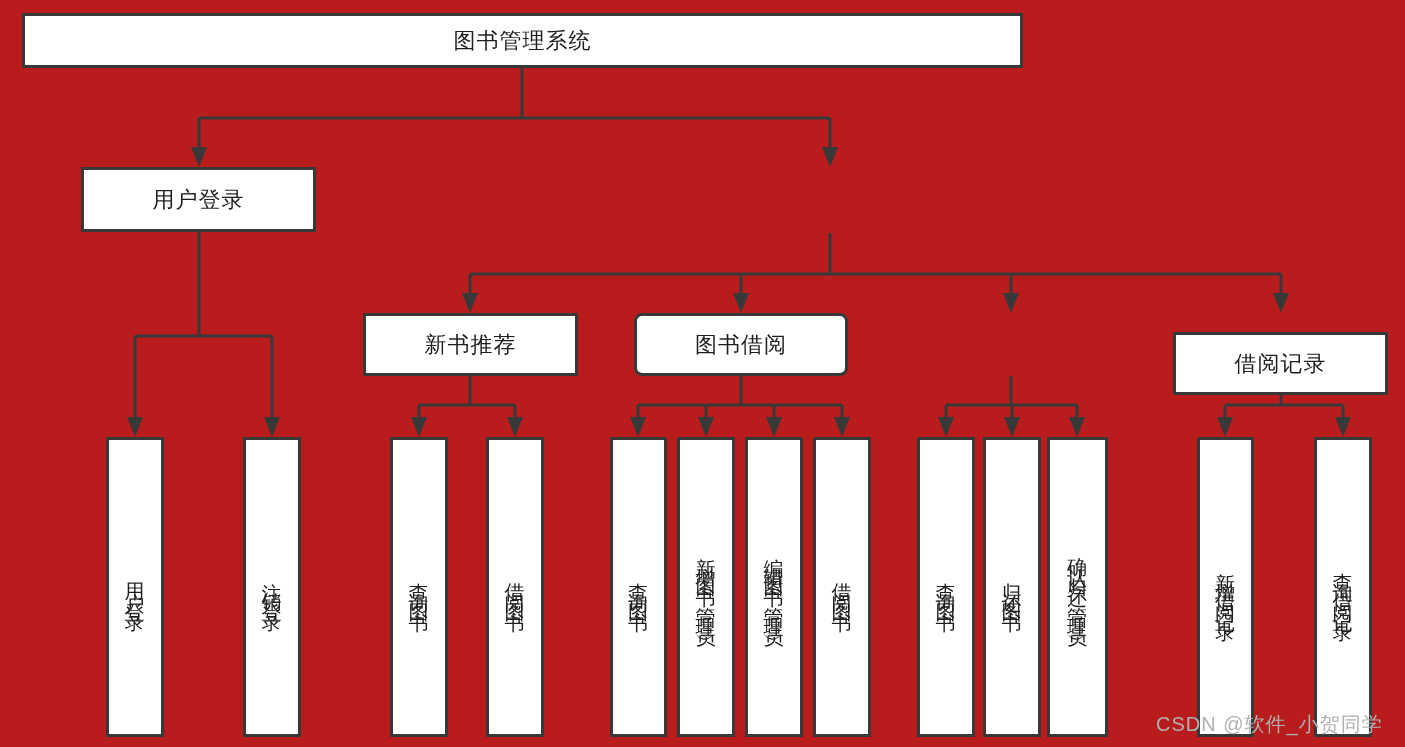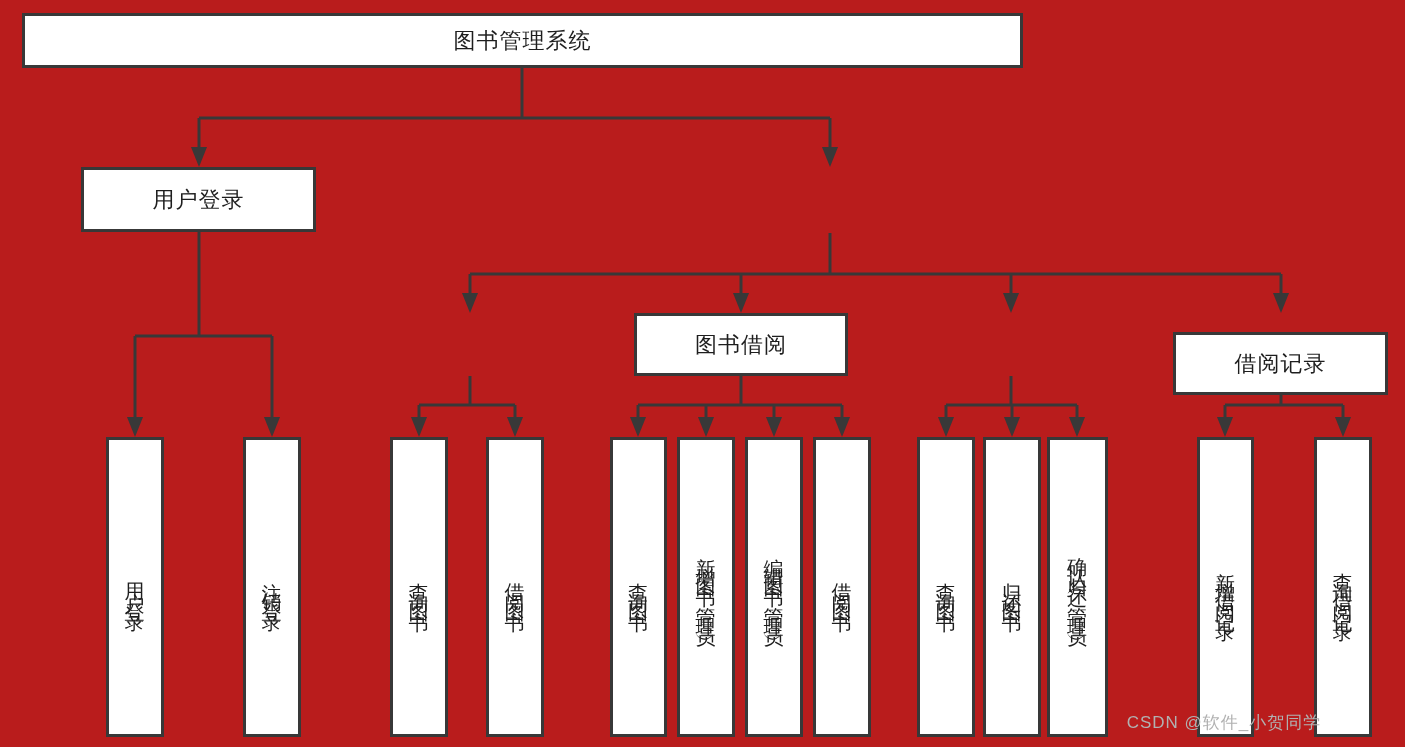--- a/index.html
+++ b/index.html
@@ -44,46 +44,46 @@
     text-orientation: mixed;
     letter-spacing: 10px;
     line-height: 1;
     white-space: nowrap;
   }
   
   .n-root   { left: 22px;   top: 13px;  width: 1001px; height: 55px; }
   .n-login  { left: 81px;   top: 167px; width: 235px;  height: 65px; }
   .n-mgmt   { left: 712px;  top: 167px; width: 236px;  height: 66px; }
   .n-newrec { left: 363px;  top: 313px; width: 215px;  height: 63px; }
-  .n-borrow { left: 634px;  top: 313px; width: 214px;  height: 63px; }
+  .n-borrow { left: 634px;  top: 313px; width: 214px;  height: 63px; border-radius: 8px; }
   .n-curr   { left: 904px;  top: 313px; width: 214px;  height: 63px; }
   .n-record { left: 1173px; top: 332px; width: 215px;  height: 63px; }
   .lf-0  { left: 106px;  top: 437px; width: 58px; height: 300px; }
   .lf-1  { left: 243px;  top: 437px; width: 58px; height: 300px; }
   .lf-2  { left: 390px;  top: 437px; width: 58px; height: 300px; }
   .lf-3  { left: 486px;  top: 437px; width: 58px; height: 300px; }
   .lf-4  { left: 610px;  top: 437px; width: 57px; height: 300px; }
   .lf-5  { left: 677px;  top: 437px; width: 58px; height: 300px; }
   .lf-6  { left: 745px;  top: 437px; width: 58px; height: 300px; }
   .lf-7  { left: 813px;  top: 437px; width: 58px; height: 300px; }
   .lf-8  { left: 917px;  top: 437px; width: 58px; height: 300px; }
   .lf-9  { left: 983px;  top: 437px; width: 58px; height: 300px; }
   .lf-10 { left: 1047px; top: 437px; width: 61px; height: 300px; }
   .lf-11 { left: 1197px; top: 437px; width: 57px; height: 300px; }
   .lf-12 { left: 1314px; top: 437px; width: 58px; height: 300px; }
   .watermark {
     position: absolute;
-    left: 1104px;
+    left: 1156px;
     top: 711px;
     width: 240px;
     color: #b1b1b1;
-    font-size: 17px;
+    font-size: 20px;
     letter-spacing: 1px;
     white-space: nowrap;
-    text-align: center;
+    text-align: left;
   }
 </style>
 </head>
 <body>
 
 <div class="stage">
 
   <svg class="connectors" viewBox="0 0 1405 747" xmlns="http://www.w3.org/2000/svg">
     <g stroke="#383838" stroke-width="3" fill="none">
 
@@ -150,20 +150,21 @@
       <polygon points="1069,417 1085,417 1077,437"></polygon>
       <polygon points="1217,417 1233,417 1225,437"></polygon>
       <polygon points="1335,417 1351,417 1343,437"></polygon>
     </g>
   </svg>
 
   <div class="box n-root">图书管理系统</div>
 
   <div class="box n-login">用户登录</div>
 
+  <div class="box n-newrec">新书推荐</div>
   <div class="box n-borrow">图书借阅</div>
   <div class="box n-record">借阅记录</div>
 
   <div class="box vbox lf-0">
     <span class="vtext">用户登录</span>
   </div>
   <div class="box vbox lf-1">
     <span class="vtext">注销登录</span>
   </div>
   <div class="box vbox lf-2">

